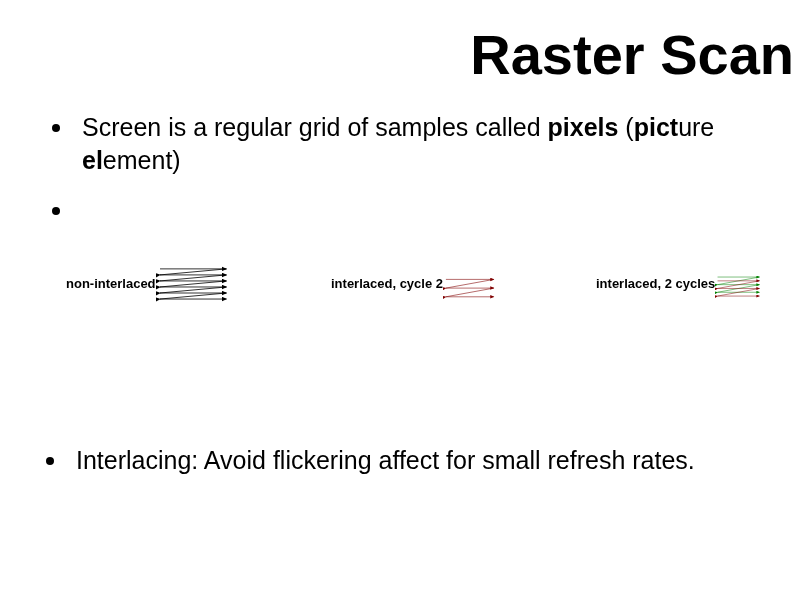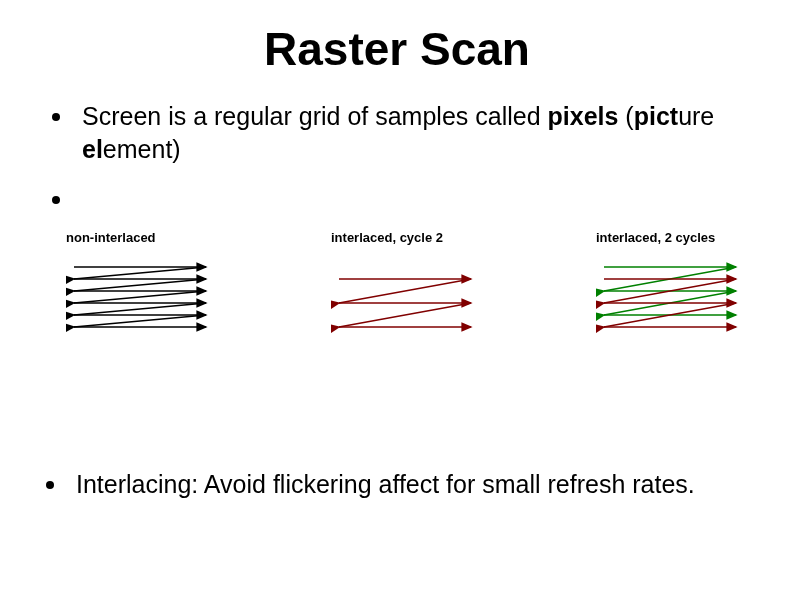--- a/index.html
+++ b/index.html
@@ -8,22 +8,22 @@
     height: 595px;
     background: #fff;
     font-family: Verdana, Geneva, sans-serif;
     color: #000;
     position: relative;
     overflow: hidden;
   }
   .title {
     font-family: Arial, Helvetica, sans-serif;
     font-weight: bold;
-    font-size: 46px;
-    text-align: center;
+    font-size: 56px;
+    text-align: right;
     padding-top: 22px;
     padding-bottom: 24px;
   }
   .bullets {
     padding-left: 52px;
     padding-right: 30px;
   }
   .bullet-row {
     display: flex;
     align-items: flex-start;
@@ -44,39 +44,39 @@
   }
   .bullet-text .bold { font-weight: bold; }
   .diagram-row {
     display: flex;
     justify-content: space-between;
     padding: 8px 28px 0 66px;
     margin-bottom: 50px;
   }
   .diagram-col {
     display: flex;
-    flex-direction: column;
+    align-items: center;
     width: 170px;
   }
   .diagram-label {
     font-family: Arial, Helvetica, sans-serif;
     font-size: 13px;
     font-weight: bold;
     margin-bottom: 16px;
     white-space: nowrap;
   }
   .diagram-svg {
     width: 160px;
     height: 100px;
   }
   .bottom-bullet {
     position: absolute;
     left: 46px;
     right: 30px;
-    top: 468px;
+    top: 444px;
   }
 </style>
 </head>
 <body>
 
 <div class="title">Raster Scan</div>
 
 <div class="bullets">
 
   <div class="bullet-row">

